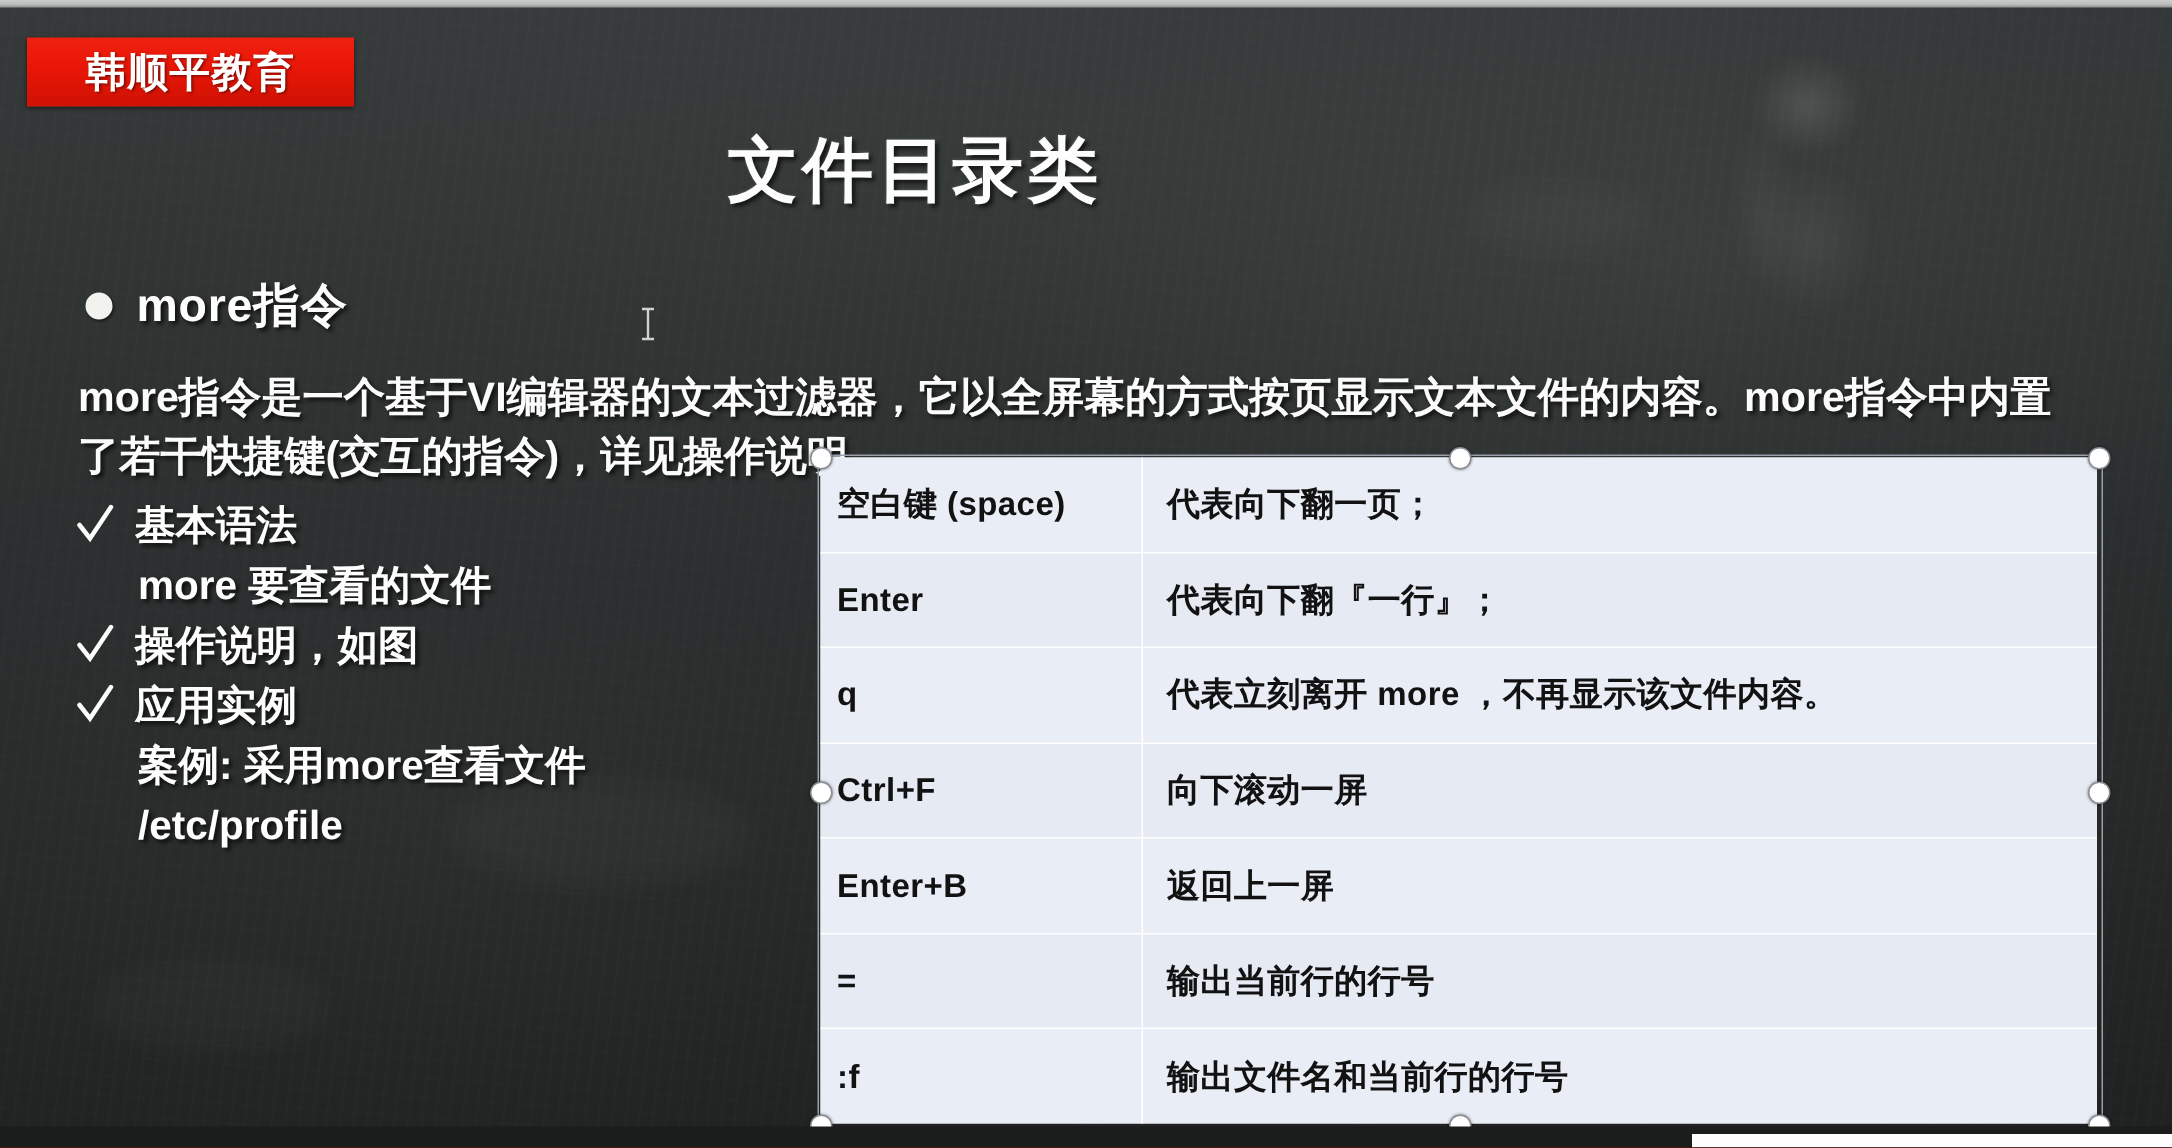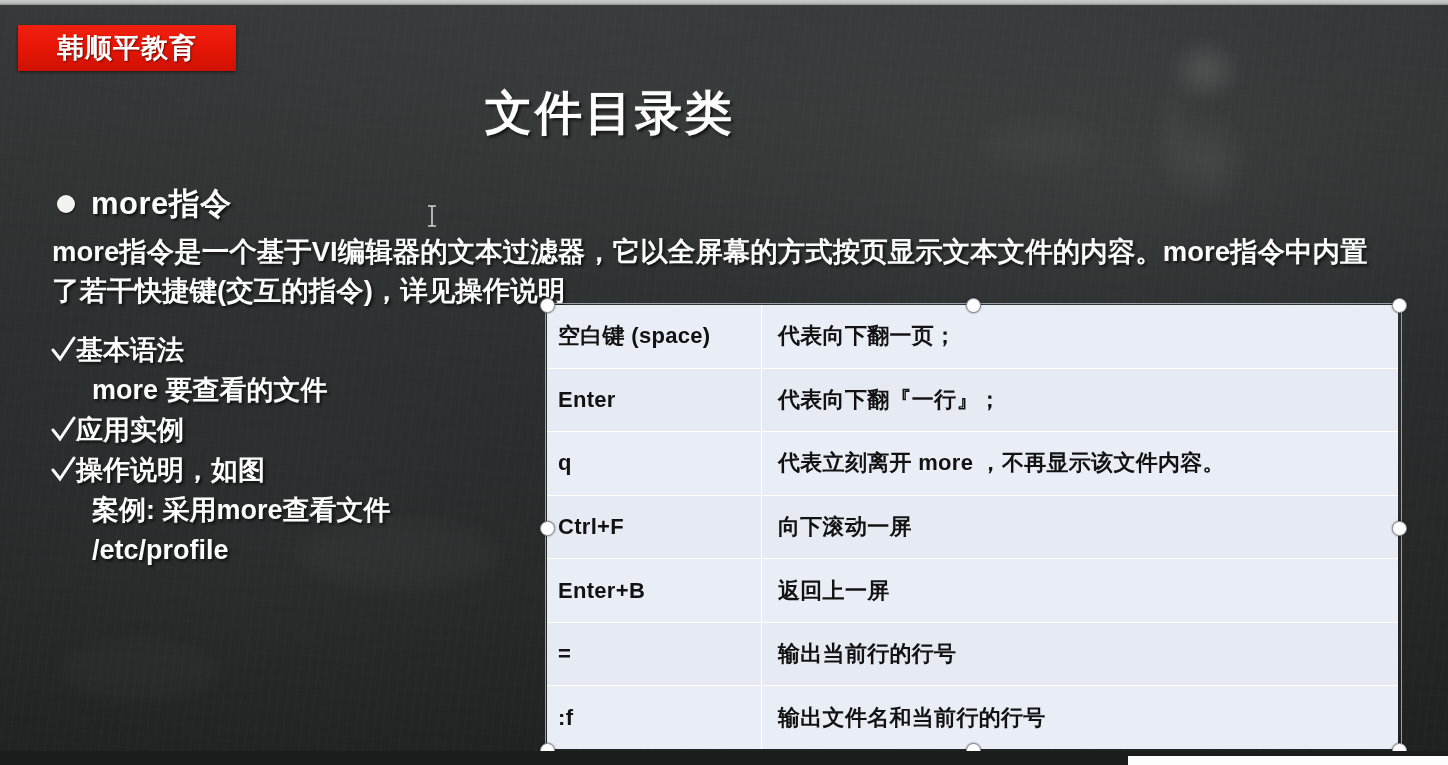--- a/index.html
+++ b/index.html
@@ -110,21 +110,21 @@
     position: absolute;
     left: 52px;
     top: 183px;
     width: 1330px;
     z-index: 15;
   }
   .head-line {
     display: flex;
     align-items: center;
     gap: 16px;
-    margin-bottom: 7px;
+    margin-bottom: 20px;
   }
   .dot {
     width: 18px;
     height: 18px;
     border-radius: 50%;
     background: #f2f2ef;
     box-shadow: 1px 1px 2px rgba(0,0,0,0.6);
     flex: none;
     margin-left: 5px;
   }
@@ -149,20 +149,21 @@
   .checklist {
     position: absolute;
     left: 50px;
     top: 330px;
     width: 480px;
     z-index: 15;
   }
   .check-row {
     display: flex;
     align-items: flex-start;
+    gap: 14px;
   }
   .tick {
     flex: none;
     width: 26px;
     height: 30px;
     position: relative;
     margin-top: 5px;
   }
   .tick svg { display: block; }
   .check-label {
@@ -301,30 +302,30 @@
       <span class="check-label">基本语法</span>
     </div>
     <div class="sub-label"> more 要查看的文件</div>
 
     <div class="check-row">
       <span class="tick">
         <svg width="26" height="30" viewBox="0 0 26 30">
           <path d="M3 15 L10 24 L24 3" stroke="#fdfdfd" stroke-width="3" fill="none" stroke-linecap="round"></path>
         </svg>
       </span>
-      <span class="check-label">应用实例</span>
+      <span class="check-label">操作说明，如图</span>
     </div>
 
     <div class="check-row">
       <span class="tick">
         <svg width="26" height="30" viewBox="0 0 26 30">
           <path d="M3 15 L10 24 L24 3" stroke="#fdfdfd" stroke-width="3" fill="none" stroke-linecap="round"></path>
         </svg>
       </span>
-      <span class="check-label">操作说明，如图</span>
+      <span class="check-label">应用实例</span>
     </div>
     <div class="sub-label">案例: 采用more查看文件</div>
     <div class="sub-label">/etc/profile</div>
   </div>
 
   <div class="table-wrap">
     <table class="kt">
       <tbody>
         <tr>
           <td>空白键 (space)</td>

